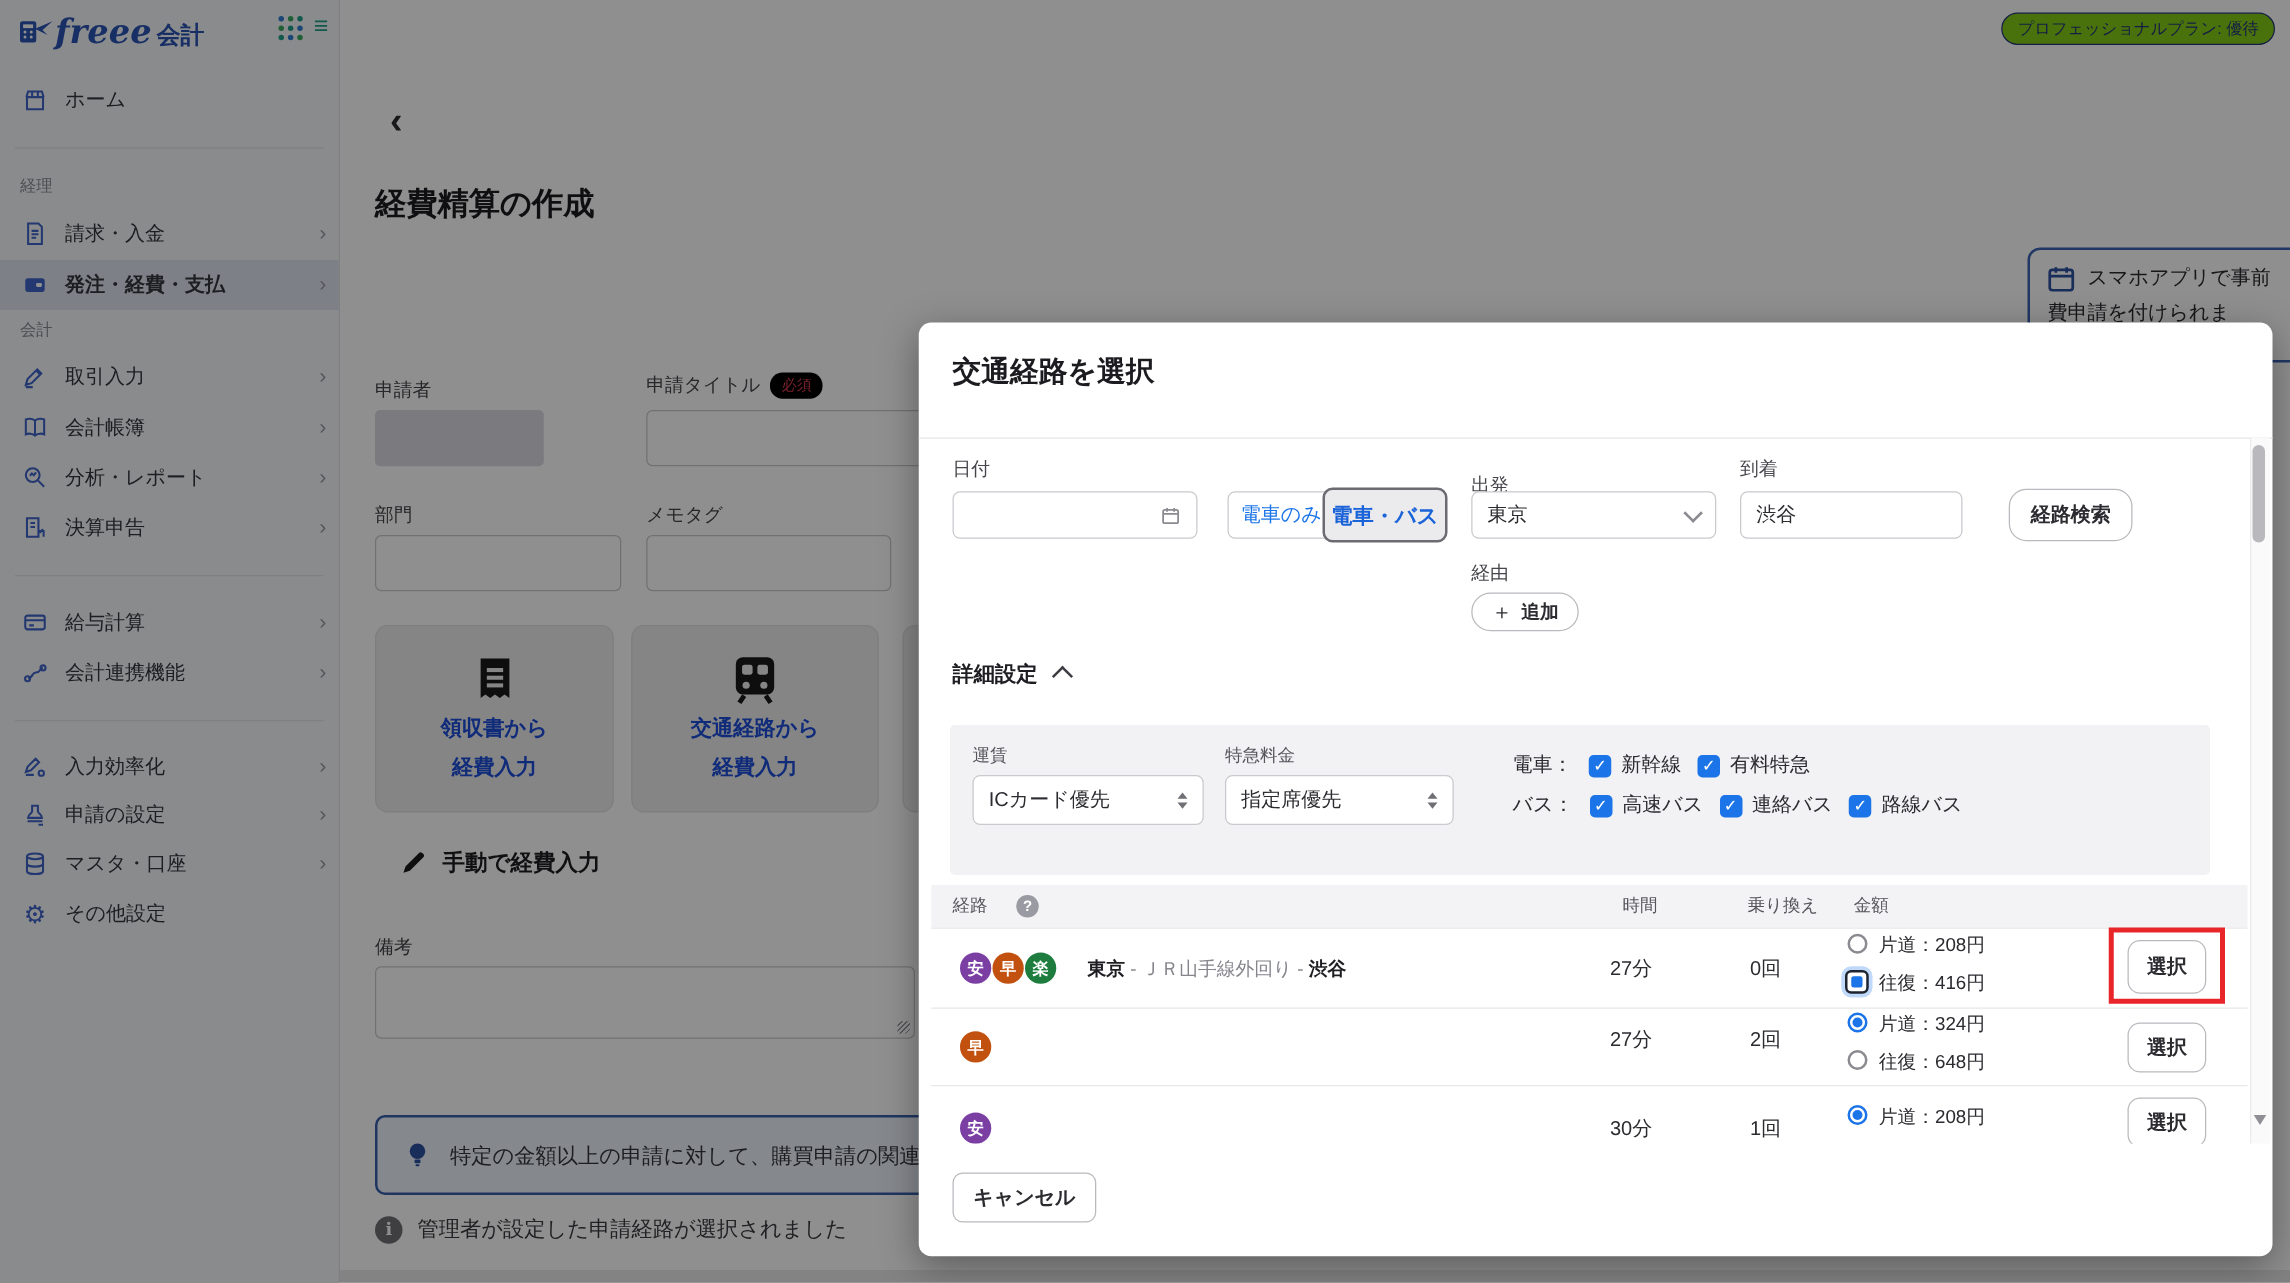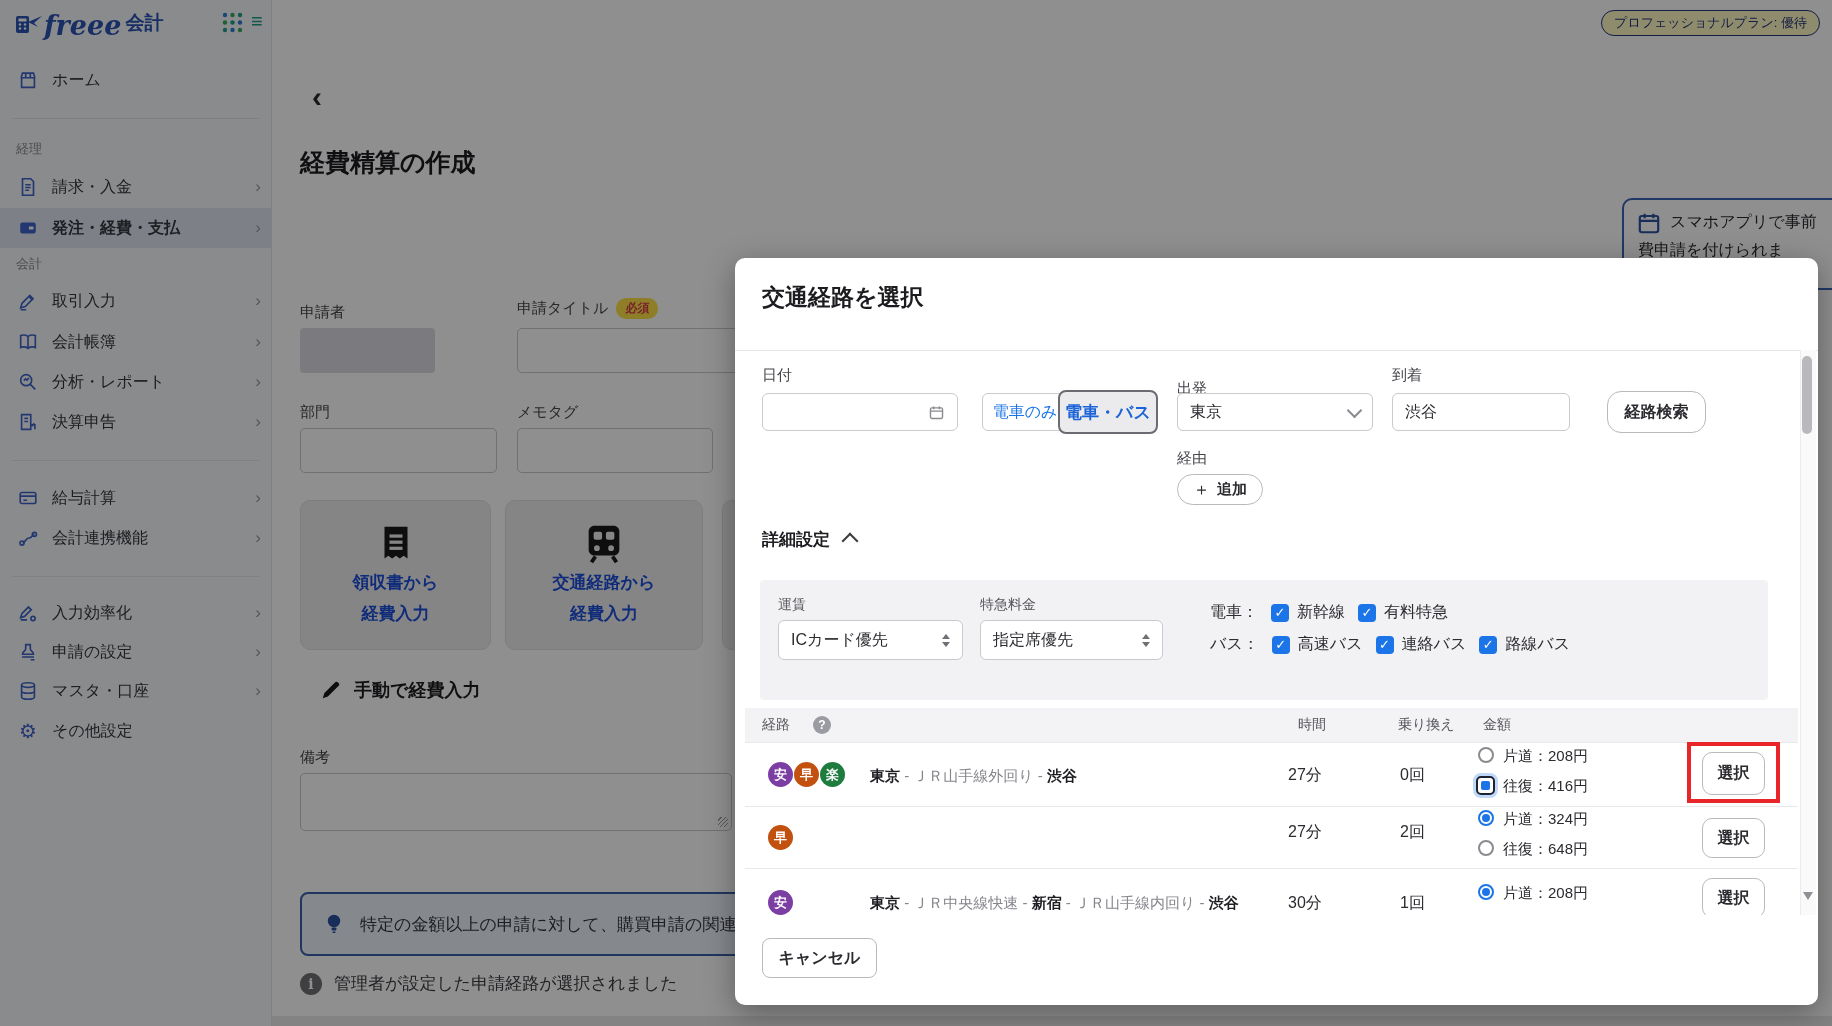--- a/index.html
+++ b/index.html
@@ -12,26 +12,26 @@
   .logo-suffix{font-size:19px;font-weight:bold;color:#2b54b5;margin-left:4px;}
   .side-item{position:absolute;left:0;width:271px;height:40px;display:flex;align-items:center;padding-left:16px;box-sizing:border-box;cursor:pointer;}
   .side-item.active{background:#dfe5f0;}
   .side-icon{width:24px;height:24px;display:flex;align-items:center;justify-content:center;margin-right:12px;color:#3f63c8;}
   .side-label{font-size:16px;color:#33363c;}
   .side-chev{position:absolute;right:10px;color:#9a9aa2;font-size:17px;}
   .side-section{position:absolute;left:16px;font-size:13px;color:#8a8a92;}
   .side-div{position:absolute;left:12px;width:247px;border-top:1px solid #e4e4e8;}
   #main{left:272px;top:0;width:1560px;height:1026px;background:#ffffff;}
   .plan-badge{position:absolute;right:12px;top:10px;border:1.5px solid #24357a;color:#24357a;border-radius:13px;
-    font-size:13px;padding:3px 12px;background:#fef9c3;}
+    font-size:13px;padding:3px 12px;background:#84cc16;}
   .back-arrow{font-size:30px;font-weight:bold;color:#2b2b30;line-height:1;}
   .page-title{font-size:25px;font-weight:bold;color:#1c1c20;}
   .lbl{font-size:15px;color:#46464c;}
   .inp{background:#fff;border:1px solid #c9c9ce;border-radius:5px;box-sizing:border-box;}
-  .req-badge{display:inline-block;background:#fde047;color:#d63b4f;font-size:12px;border-radius:10px;padding:2px 9px;margin-left:8px;font-weight:bold;}
+  .req-badge{display:inline-block;background:#000000;color:#d63b4f;font-size:12px;border-radius:10px;padding:2px 9px;margin-left:8px;}
   .entry-card{background:#ededef;border:1px solid #e0e0e3;border-radius:10px;display:flex;flex-direction:column;align-items:center;justify-content:center;gap:2px;cursor:pointer;}
   .entry-card .card-line{font-size:17px;font-weight:bold;color:#1d4ed8;line-height:1.7;}
   .manual-entry{display:flex;align-items:center;gap:12px;font-size:18px;font-weight:bold;color:#1d1d22;cursor:pointer;}
   .tip-box{border:2px solid #3961ad;background:#edf3fc;border-radius:8px;display:flex;align-items:center;gap:14px;padding:0 20px;box-sizing:border-box;}
   .tip-text{font-size:17px;color:#33363c;white-space:nowrap;}
   .info-circle{width:22px;height:22px;border-radius:50%;background:#717175;color:#fff;font-size:14px;font-weight:bold;
     display:flex;align-items:center;justify-content:center;font-family:"DejaVu Serif",serif;}
   .phone-tip{border:2px solid #3c62b5;background:#fff;border-radius:10px;}
   .phone-tip .t1{position:absolute;left:46px;top:12px;font-size:16px;color:#2b2b30;white-space:nowrap;}
   .phone-tip .t2{position:absolute;left:14px;top:40px;font-size:16px;color:#2b2b30;white-space:nowrap;}
@@ -179,21 +179,21 @@
             <rect x="3.5" y="5.5" width="17" height="15" rx="2" fill="none" stroke="#2c50a0" stroke-width="2"></rect>
             <path d="M3.5 10h17M8 3.5v4M16 3.5v4" stroke="#2c50a0" stroke-width="2"></path>
           </svg>
       </span>
       <span class="t1">スマホアプリで事前</span>
       <span class="t2">費申請を付けられま</span>
     </div>
   </div>
 
   <div class="abs" id="sidebar">
-    <div class="abs" style="left:14px;top:10px;display:flex;align-items:flex-start;">
+    <div class="abs" style="left:14px;top:10px;display:flex;align-items:flex-end;">
       <svg width="30" height="30" viewBox="0 0 30 30">
           <rect x="2" y="6" width="13" height="17" rx="2" fill="#2b54b5"></rect>
           <rect x="4.5" y="8.5" width="8" height="3" fill="#fff"></rect>
           <circle cx="6" cy="14.5" r="1.2" fill="#fff"></circle>
           <circle cx="11" cy="14.5" r="1.2" fill="#fff"></circle>
           <circle cx="6" cy="18.5" r="1.2" fill="#fff"></circle>
           <circle cx="11" cy="18.5" r="1.2" fill="#fff"></circle>
           <path d="M14 12 28 6l-8 7 4 4z" fill="#2b54b5"></path>
         </svg>
       <span class="logo-script">freee</span>
@@ -465,21 +465,20 @@
       <div class="cellval" style="left:665px;top:472px;">2回</div>
       <span class="radio sel" style="left:743px;top:460px;"></span>
       <span class="radio-lbl" style="left:768px;top:460px;">片道：324円</span>
       <span class="radio" style="left:743px;top:490px;"></span>
       <span class="radio-lbl" style="left:768px;top:490px;">往復：648円</span>
       <div class="abs btn" style="left:967px;top:468px;width:63px;height:40px;border-radius:10px;font-size:16px;">選択</div>
 
       <div class="badges" style="left:33px;top:540px;">
         <span class="badge" style="background: rgb(123, 63, 163);">安</span>
       </div>
-      <div class="route" style="left:135px;top:540px;width:425px;"><span class="st">東京</span><span> - ＪＲ中央線快速 - </span><span class="st">新宿</span><span> - ＪＲ山手線内回り - </span><span class="st">渋谷</span></div>
       <div class="cellval" style="left:553px;top:543px;">30分</div>
       <div class="cellval" style="left:665px;top:543px;">1回</div>
       <span class="radio sel" style="left:743px;top:534px;"></span>
       <span class="radio-lbl" style="left:768px;top:534px;">片道：208円</span>
       <div class="abs btn" style="left:967px;top:528px;width:63px;height:40px;border-radius:10px;font-size:16px;">選択</div>
 
       <div class="scroll-track"></div>
       <div class="scroll-thumb"></div>
       <div class="scroll-arrow"></div>
     </div>

